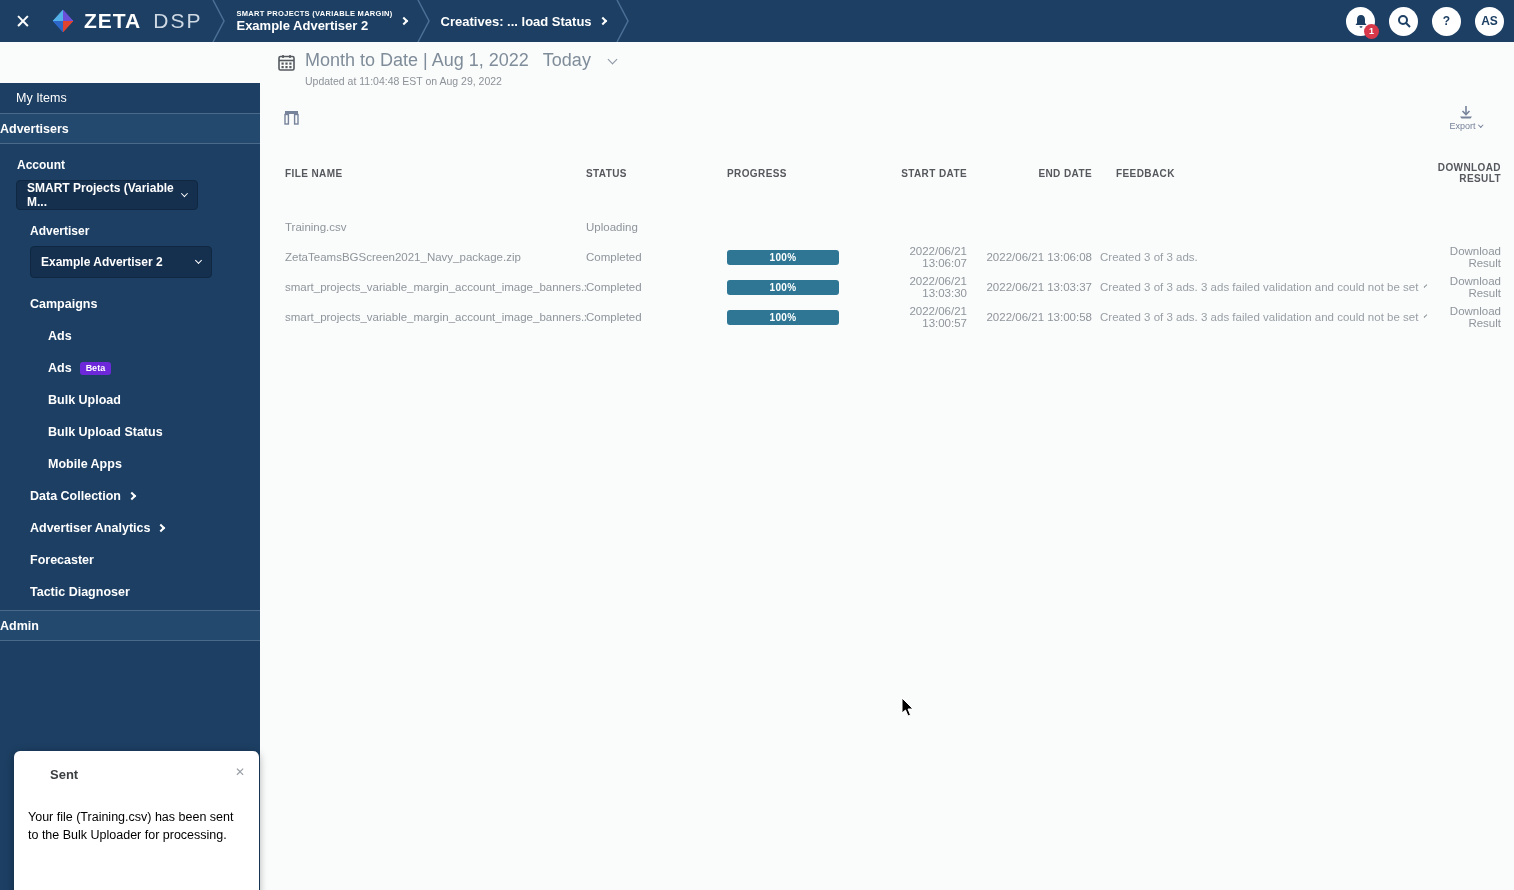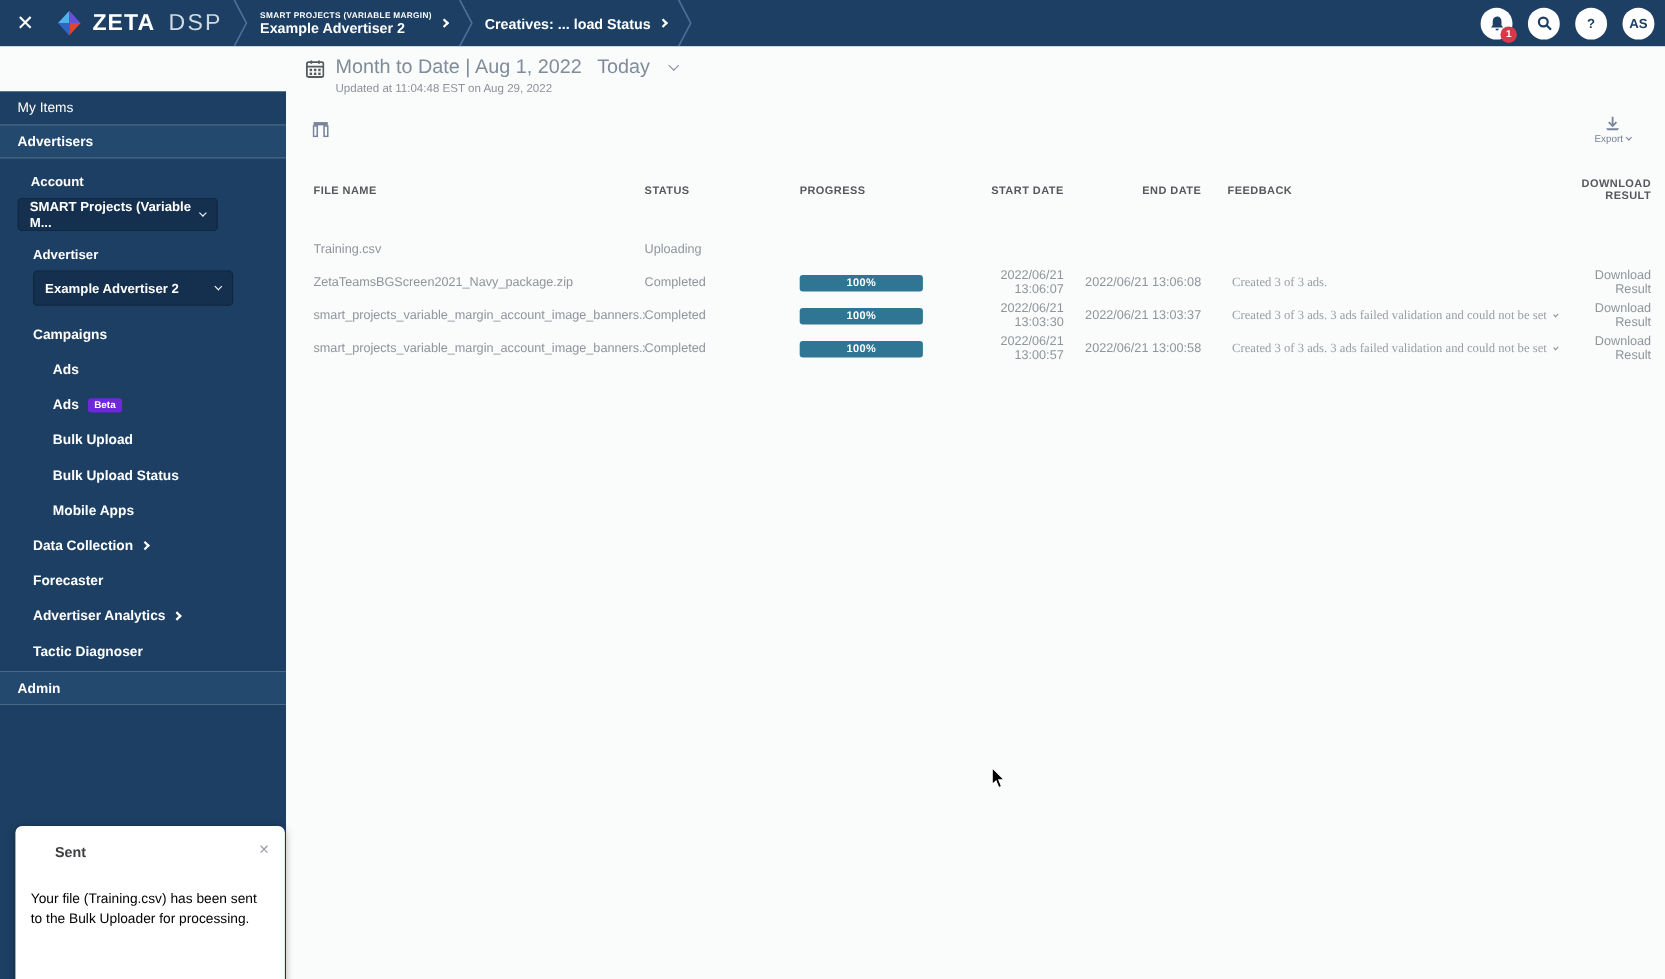--- a/index.html
+++ b/index.html
@@ -20,22 +20,22 @@
   .chev { display:inline-block; width:6px; height:6px; border-right:2px solid currentColor; border-bottom:2px solid currentColor; }
   .chev.down { transform:rotate(45deg); }
   .chev.right { transform:rotate(-45deg); }
   .topbar-right { margin-left:auto; display:flex; align-items:center; gap:14px; padding-right:10px; }
   .circle-btn { width:29px; height:29px; border-radius:50%; background:#fff; color:#1c3f63; display:flex; align-items:center; justify-content:center; font-weight:700; font-size:12px; position:relative; cursor:pointer; }
   .badge { position:absolute; bottom:-3px; right:-4px; width:15px; height:15px; border-radius:50%; background:#d8394a; color:#fff; font-size:9px; display:flex; align-items:center; justify-content:center; font-weight:700; }
 
   
   .sidebar { position:absolute; top:42px; left:0; width:260px; bottom:0; background:#1c3f63; color:#fff; z-index:4;margin-top:41px; }
   .side-row { height:30px; line-height:30px; padding-left:16px; font-size:12.5px; cursor:pointer; }
-  .band { background:#24496e; border-top:1px solid rgba(255,255,255,.18); border-bottom:1px solid rgba(255,255,255,.18); height:31px; line-height:30px; padding-left:16px; font-size:12.5px; font-weight:700; cursor:pointer; }
-  .side-label { font-size:12px; font-weight:700; padding-left:28px; margin-top:14px; }
+  .band { background:#24496e; border-top:1px solid rgba(255,255,255,.18); border-bottom:1px solid rgba(255,255,255,.18); height:31px; line-height:30px; font-size:12.5px; font-weight:700; cursor:pointer; }
+  .side-label { font-size:12px; font-weight:700; padding-left:17px; margin-top:14px; }
   .side-select { margin:8px 0 0 16px; width:182px; height:30px; background:#152f4e; border:1px solid #0f2740; border-radius:4px; display:flex; align-items:center; justify-content:space-between; padding:0 10px; font-size:12px; font-weight:700; cursor:pointer; }
   .side-select .chev { width:5px; height:5px; border-width:1.5px; margin-top:-3px; }
   .indent2 { padding-left:30px; }
   .nav-item { height:32px; line-height:32px; padding-left:30px; font-size:12.5px; font-weight:600; cursor:pointer; display:flex; align-items:center; gap:8px; }
   .nav-sub { padding-left:48px; }
   .beta-badge { background:#6d28d9; color:#fff; font-size:9px; font-weight:700; padding:2px 6px; border-radius:3px; line-height:1; }
   .nav-item .chev { color:#fff; margin-top:2px; }
   .nav-item .chev.right { margin-top:0; }
 
   
@@ -59,21 +59,21 @@
   .export-label .chev { width:3.5px; height:3.5px; border-width:1px; margin-top:-2px; }
 
   .grid { display:grid; grid-template-columns:301px 141px 148px 92px 125px 324px 85px; align-items:center; }
   .thead { position:absolute; left:25px; top:120px; width:1216px; height:20px; font-size:10px; font-weight:700; letter-spacing:.4px; color:#55585c; }
   .thead .c4,.thead .c5,.thead .c7 { text-align:right; }
   .thead .c6 { padding-left:24px; }
   .tbody { position:absolute; left:25px; top:170px; width:1216px; }
   .trow { height:30px; font-size:11.5px; color:#8f959b; }
   .trow .c1 { white-space:nowrap; overflow:hidden; }
   .trow .c4,.trow .c5 { text-align:right; }
-  .trow .c6 { padding-left:28px; white-space:nowrap; display:flex; align-items:center; gap:7px; color:#999fa5;font-family:Liberation Serif, serif; }
+  .trow .c6 { padding-left:8px; white-space:nowrap; display:flex; align-items:center; gap:7px; color:#999fa5; }
   .trow .c6 .chev { width:4px; height:4px; border-width:1.3px; border-color:#8f959b; margin-top:-2px; }
   .trow .c7 { text-align:right; cursor:pointer; }
   .pbar { width:112px; height:15px; background:#2e7693; border-radius:3px; color:#fff; font-size:10px; font-weight:700; display:flex; align-items:center; justify-content:center; letter-spacing:.3px; }
 
   .cursor { position:absolute; left:901px; top:698px; z-index:20; pointer-events:none; }
   svg { display:block; }
 </style>
 </head>
 <body>
 
@@ -185,26 +185,26 @@
         <span>Bulk Upload Status</span>
       </div>
     <div class="nav-item nav-sub">
         <span>Mobile Apps</span>
       </div>
     <div class="nav-item">
       <span>Data Collection</span>
       <span class="chev right"></span>
     </div>
     <div class="nav-item">
-        <span>Forecaster</span>
-      </div>
-    <div class="nav-item">
       <span>Advertiser Analytics</span>
       <span class="chev right"></span>
     </div>
+    <div class="nav-item">
+        <span>Forecaster</span>
+      </div>
     <div class="nav-item">
         <span>Tactic Diagnoser</span>
       </div>
   </nav>
   <div class="band" style="margin-top:2px; font-weight:600;">Admin</div>
 
   <div class="toast">
     <div class="toast-title">Sent</div>
     <div class="toast-close">✕</div>
     <div class="toast-body">Your file (Training.csv) has been sent to the Bulk Uploader for processing.</div>

